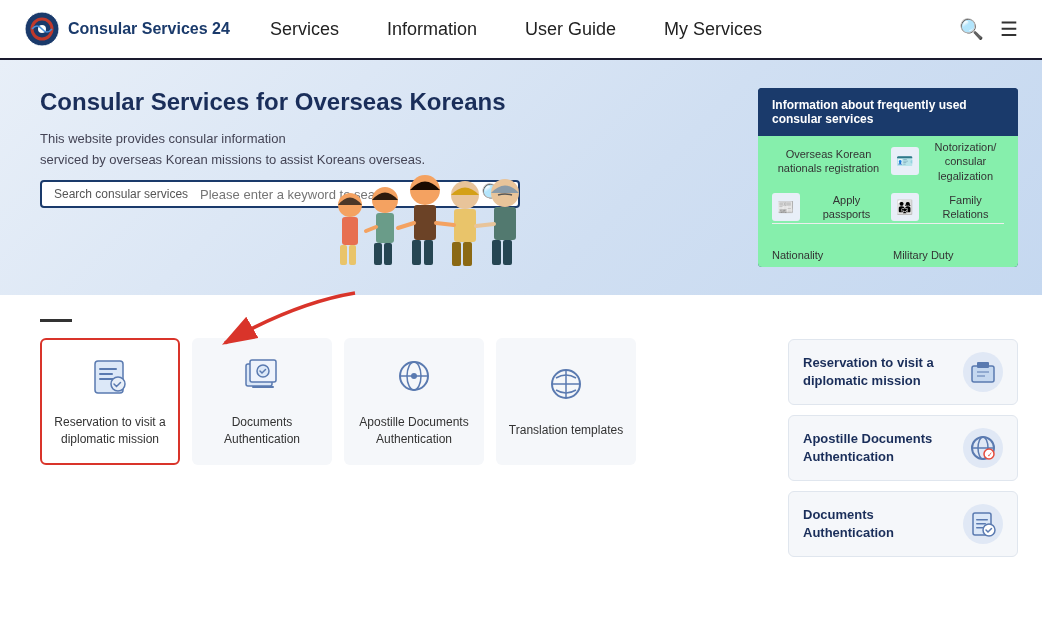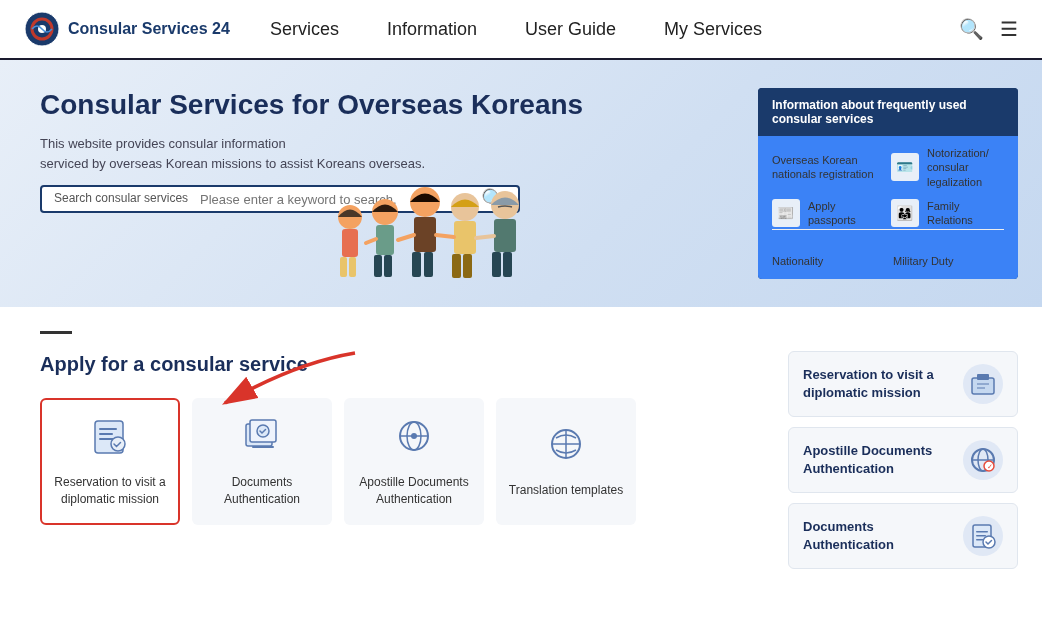--- a/index.html
+++ b/index.html
@@ -19,21 +19,21 @@
     .header-icon { font-size: 20px; cursor: pointer; color: #333; }
 
     
     .hero {
       background: linear-gradient(135deg, #e8eff8 0%, #d0dff2 60%, #c5d8f0 100%);
       padding: 28px 24px 28px 40px;
       display: flex; gap: 20px; position: relative; overflow: hidden;
       min-height: 220px;
     }
     .hero-left { flex: 1; z-index: 2; }
-    .hero-title { font-size: 28px; font-weight: 800; color: #1a2e5a; margin-bottom: 12px; line-height: 1.2; }
+    .hero-title { font-size: 24px; font-weight: 800; color: #1a2e5a; margin-bottom: 12px; line-height: 1.2; }
     .hero-desc { font-size: 13px; color: #445; line-height: 1.6; margin-bottom: 10px; }
     .hero-search {
       display: flex; align-items: center; background: #fff;
       border: 2px solid #1a3a6b; border-radius: 4px; padding: 0 12px;
       max-width: 480px;
     }
     .hero-search-label { font-size: 12px; color: #555; white-space: nowrap; margin-right: 12px; min-width: 90px; line-height: 1.3; }
     .hero-search-input { flex: 1; border: none; outline: none; font-size: 13px; color: #999; }
     .hero-search-btn { background: none; border: none; cursor: pointer; font-size: 20px; color: #1a3a6b; }
     .hero-illustration {
@@ -41,21 +41,21 @@
       display: flex; align-items: flex-end; justify-content: center;
     }
 
     
     .info-card {
       background: #1a3a6b; border-radius: 4px; padding: 0; overflow: hidden;
       width: 260px;
     }
     .info-card-header { background: #1a3a6b; padding: 10px 14px; }
     .info-card-title { color: #fff; font-size: 12px; font-weight: 600; }
-    .info-card-body { background: #3b82f6; padding: 10px 14px; }
+    .info-card-body { background: #86efac; padding: 4px 14px; text-align: center; }
     .info-grid { display: grid; grid-template-columns: 1fr 1fr; gap: 10px 6px; }
     .info-item { display: flex; align-items: center; gap: 8px; }
     .info-item-icon { width: 28px; height: 28px; background: #e8eff8; border-radius: 3px; display: flex; align-items: center; justify-content: center; font-size: 14px; flex-shrink: 0; }
     .info-item-label { font-size: 11px; color: #333; line-height: 1.3; }
     .info-divider { border: none; border-top: 1px solid #eee; grid-column: 1 / -1; margin: 2px 0; }
     .info-row { display: flex; gap: 10px; margin-top: 24px; }
     .info-single { display: flex; align-items: center; gap: 8px; flex: 1; }
 
     
     .main { padding: 24px 24px 24px 40px; display: flex; gap: 20px; }
@@ -199,21 +199,20 @@
           <span class="info-item-label">Military Duty</span>
         </div>
       </div>
     </div>
   </div>
 </section>
 
 <div class="main">
   <div class="main-left">
     <div class="section-divider"></div>
-    <div class="section-title">Apply for a consular service</div>
 
     <div style="position:relative;">
       <svg width="180" height="70" style="position:absolute;top:-55px;left:155px;z-index:10;">
         <defs>
           <marker id="arrowhead" markerWidth="10" markerHeight="7" refX="9" refY="3.5" orient="auto">
             <polygon points="0 0, 10 3.5, 0 7" fill="#d9342a"></polygon>
           </marker>
         </defs>
         <path d="M 160 10 Q 100 20 30 60" fill="none" stroke="#d9342a" stroke-width="3.5" marker-end="url(#arrowhead)"></path>
       </svg>

